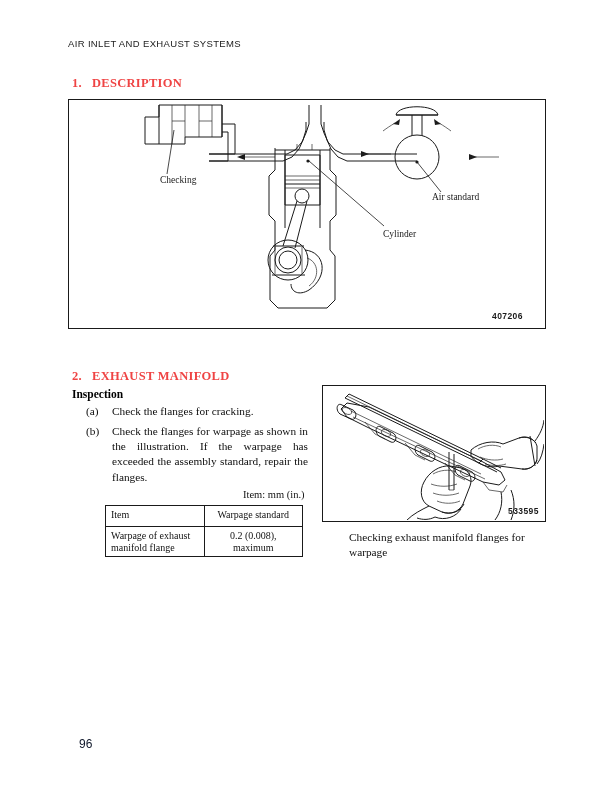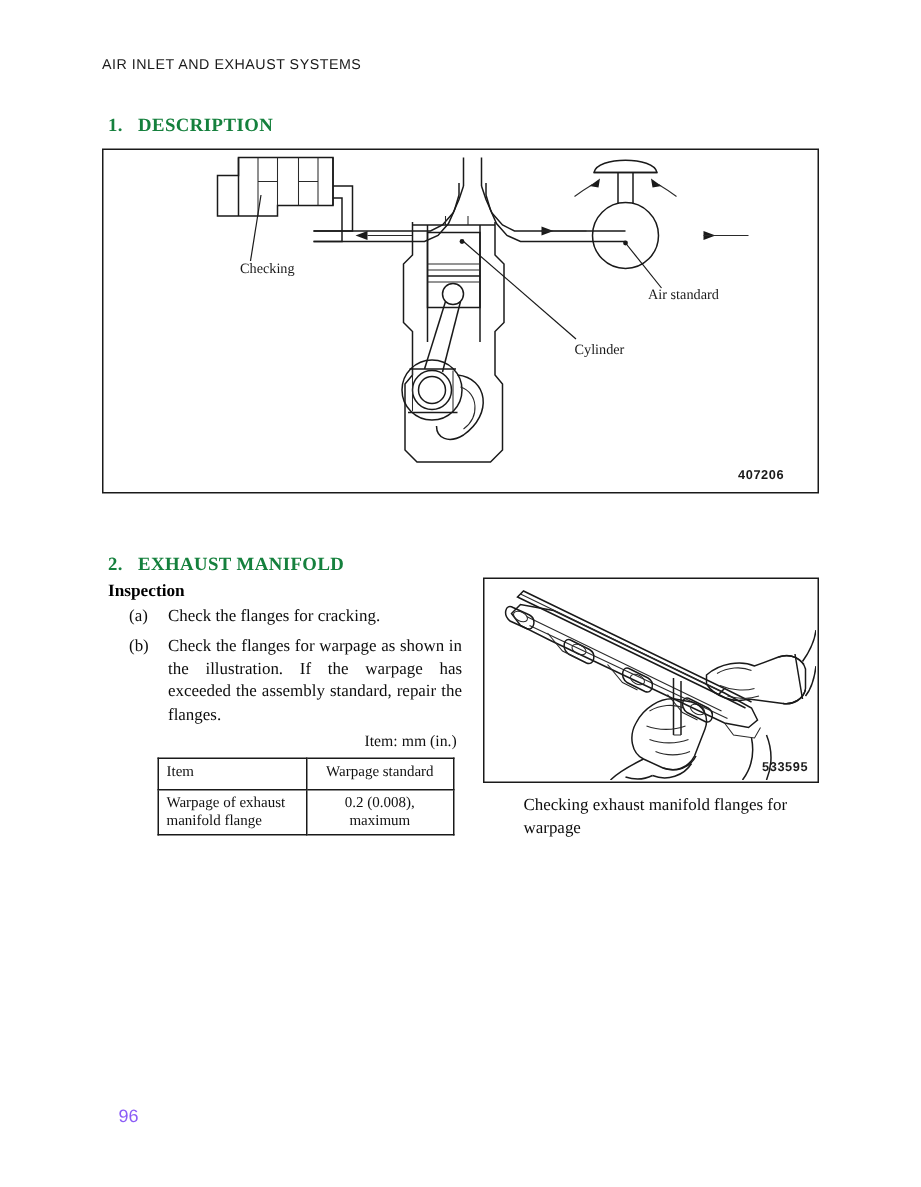--- a/index.html
+++ b/index.html
@@ -29,21 +29,21 @@
     white-space: nowrap;
   }
 
   
   .sec-heading {
     position: absolute;
     font-family: "Liberation Serif", serif;
     font-weight: bold;
     font-size: 12.5px;
     letter-spacing: 0.3px;
-    color: #15803d;
+    color: #ef4444;
     white-space: nowrap;
   }
   .sec-num { display: inline-block; width: 20px; }
 
   #sec1-heading { left: 72px; top: 76px; }
   #sec2-heading { left: 72px; top: 369px; }
 
   .sub-heading {
     position: absolute;
     left: 72px;
@@ -147,21 +147,21 @@
     color: #0d0d0d;
   }
 
   
   .page-num {
     position: absolute;
     left: 79px;
     top: 737px;
     font-family: "Liberation Sans", sans-serif;
     font-size: 12px;
-    color: #8b5cf6;
+    color: #0f172a;
   }
 
   svg { display: block; }
   .ln { fill: none; stroke: #1a1a1a; stroke-width: 1; }
   .ln-thin { fill: none; stroke: #2a2a2a; stroke-width: 0.7; }
   .ln-lead { fill: none; stroke: #1a1a1a; stroke-width: 0.8; }
   .fill-dark { fill: #1a1a1a; }
 </style>
 </head>
 <body>

